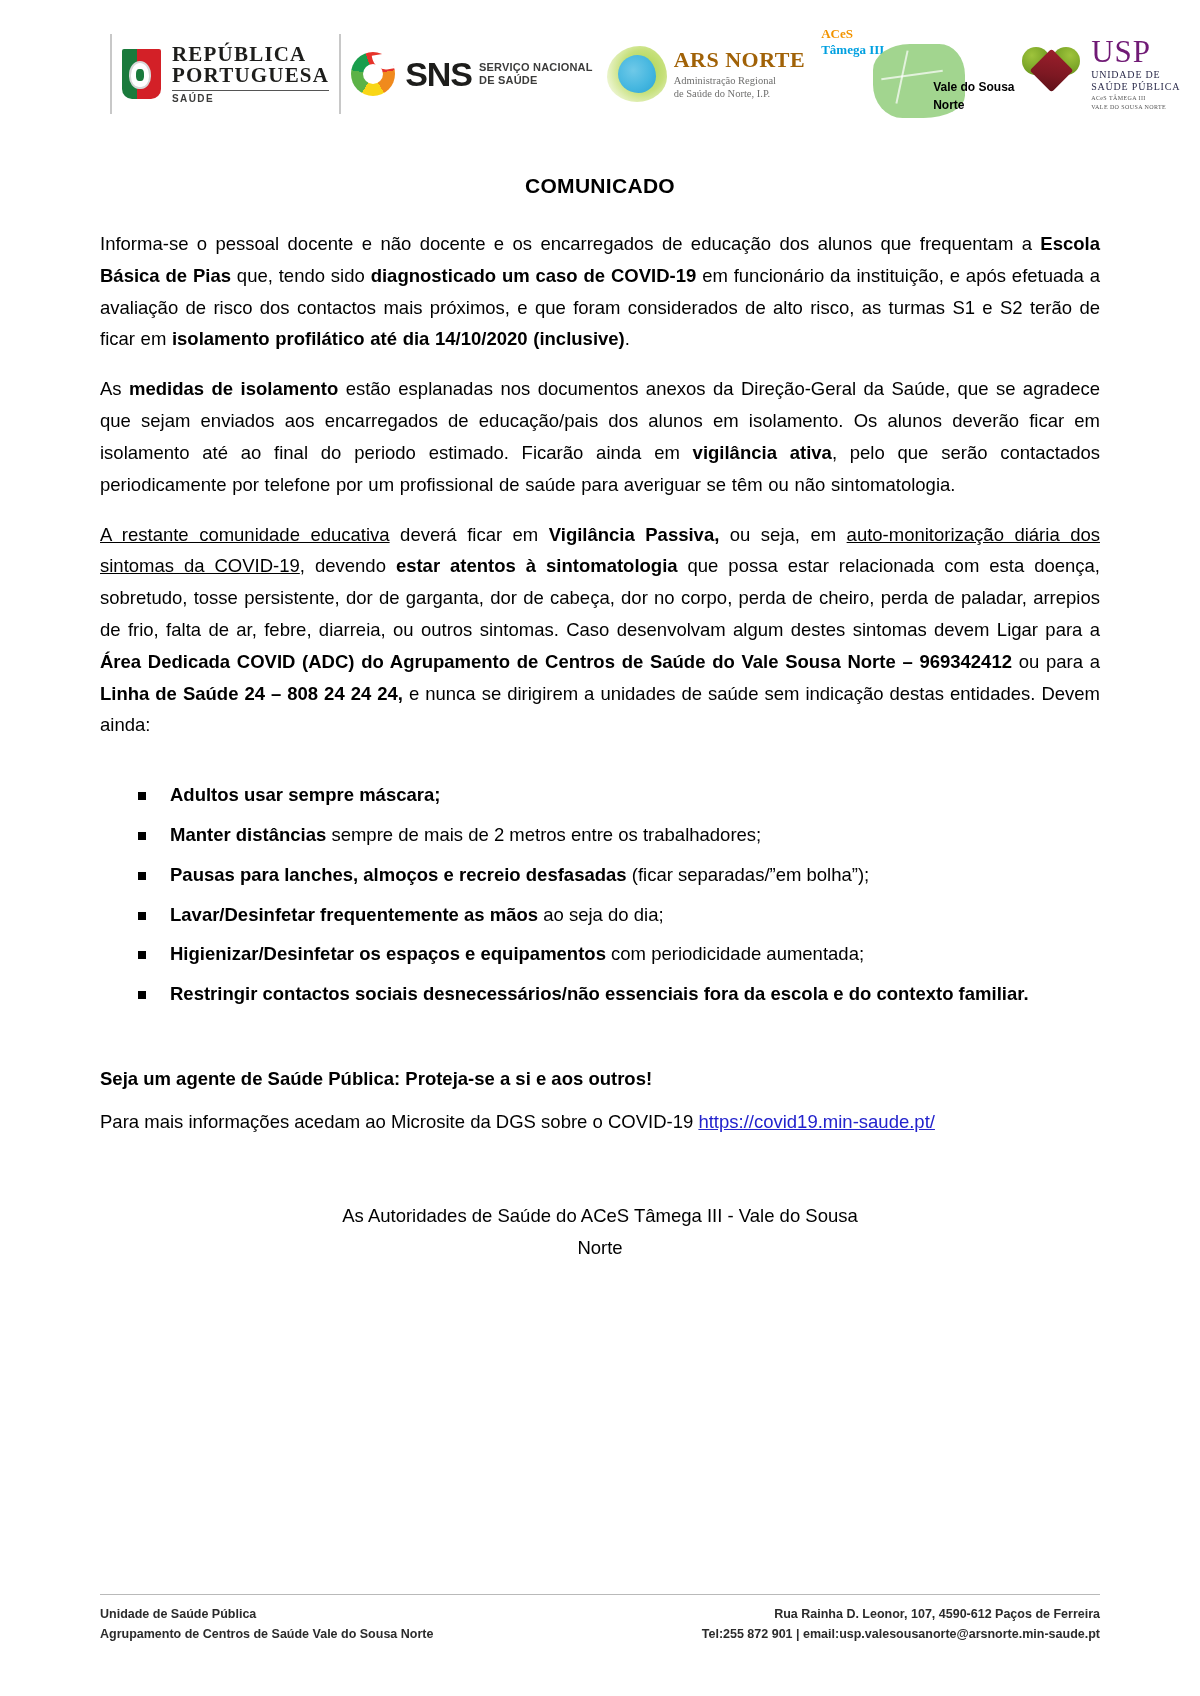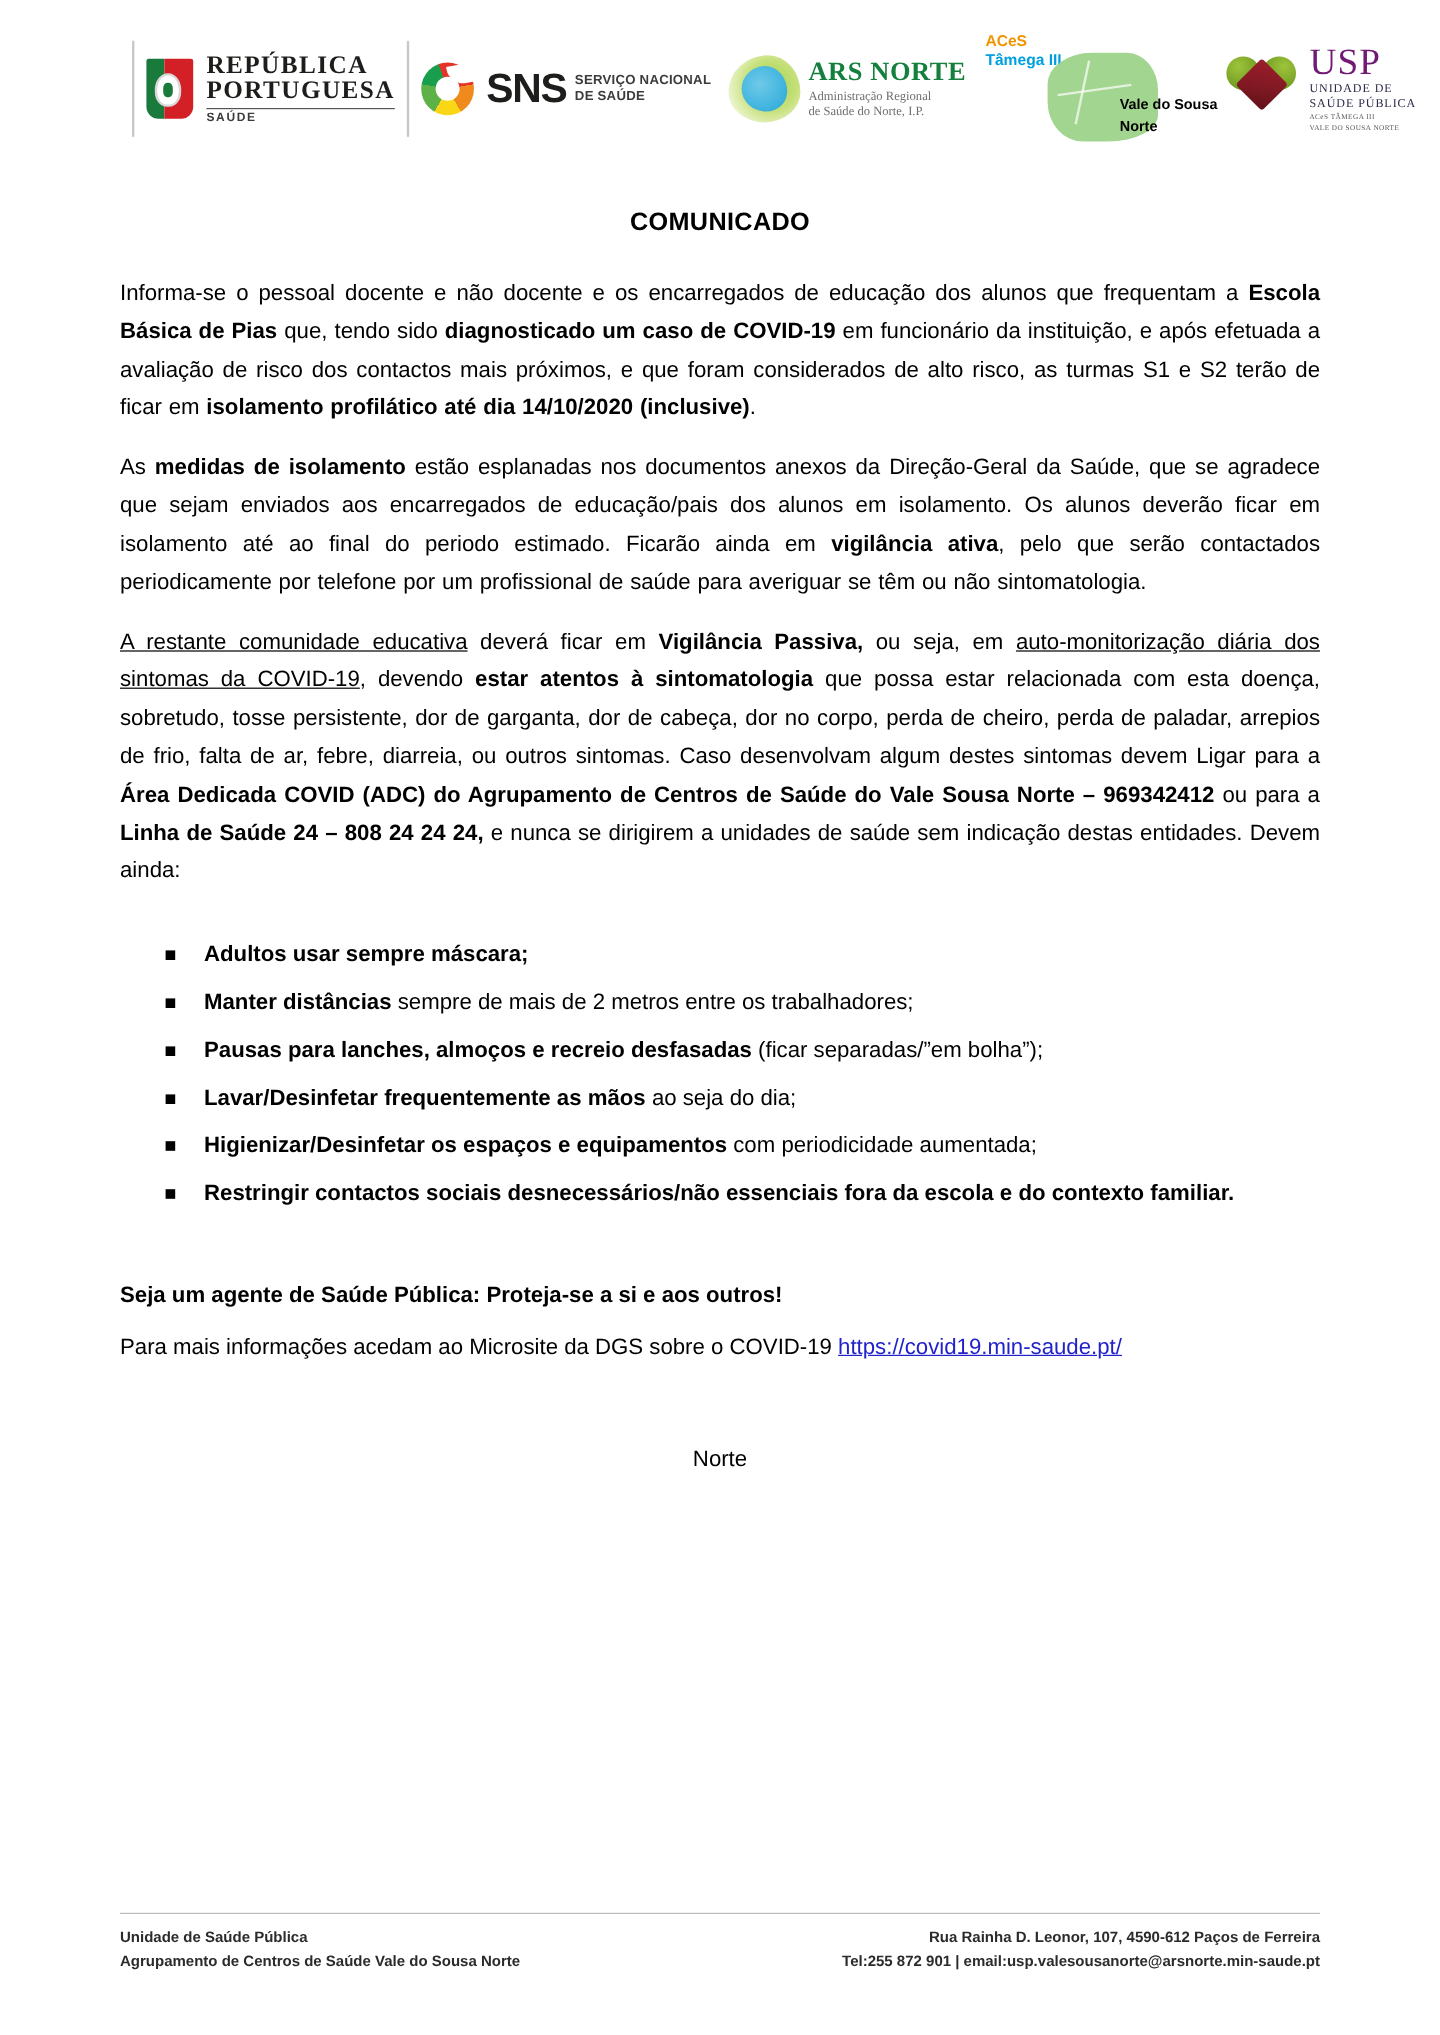--- a/index.html
+++ b/index.html
@@ -183,42 +183,42 @@
     width: 38px; height: 38px;
     background: radial-gradient(circle at 40% 40%, #6fc9e8 0%, #46b7e0 55%, #2aa3d4 100%);
     border-radius: 52% 48% 46% 54% / 50% 56% 44% 50%;
   }
   .ars-text { line-height: 1.08; }
   .ars-text .t1 {
     font-family: "Liberation Serif", serif;
     font-weight: bold;
     font-size: 22px;
     letter-spacing: 0.5px;
-    color: #15803d;
+    color: #a16207;
   }
   .ars-text .t2 {
     font-family: "Liberation Serif", serif;
     font-size: 10.5px;
     color: #6f6f6e;
     line-height: 1.25;
     margin-top: 2px;
   }
 
   
   .aces {
     position: relative;
     width: 200px;
     height: 96px;
     flex: none;
     margin-left: 10px;
   }
   .aces-title {
     position: absolute;
     left: 6px; top: 0px;
-    font-family: Liberation Sans, sans-serif;
+    font-family: Liberation Serif, serif;
     font-weight: bold;
     font-size: 13px;
     line-height: 1.25;
   }
   .aces-title .c-o { color: #f29400; }
   .aces-title .c-b { color: #00a0e0; }
   .aces-map {
     position: absolute;
     left: 58px; top: 18px;
     width: 92px; height: 74px;
@@ -503,20 +503,21 @@
       <li><span class="b">Restringir contactos sociais desnecessários/não essenciais fora da escola e do contexto familiar.</span><span></span></li>
     </ul>
 
     <p class="slogan">Seja um agente de Saúde Pública: Proteja-se a si e aos outros!</p>
 
     <p class="more">
       <span>Para mais informações acedam ao Microsite da DGS sobre o COVID-19 </span><a class="link" href="#">https://covid19.min-saude.pt/</a>
     </p>
 
     <div class="signoff">
+      <div>As Autoridades de Saúde do ACeS Tâmega III - Vale do Sousa</div>
       <div>Norte</div>
     </div>
 
   </div>
 
   <div class="footer">
     <div class="footer-rule"></div>
     <div class="footer-cols">
       <div class="footer-left">
         <div>Unidade de Saúde Pública</div>

